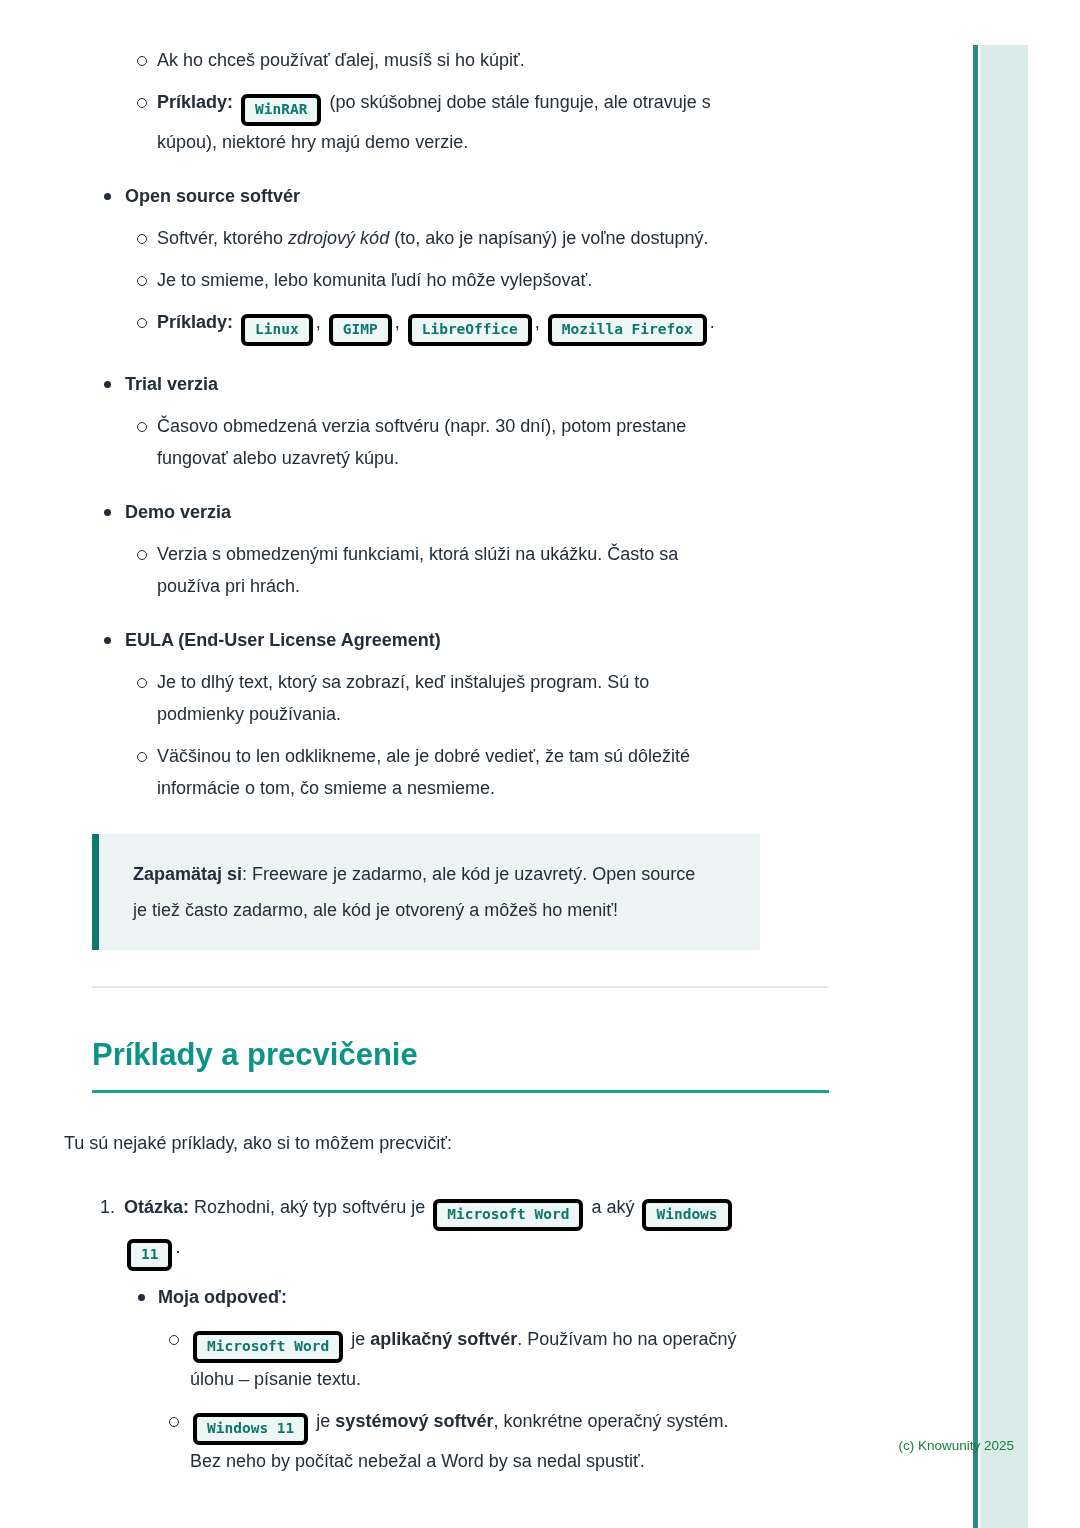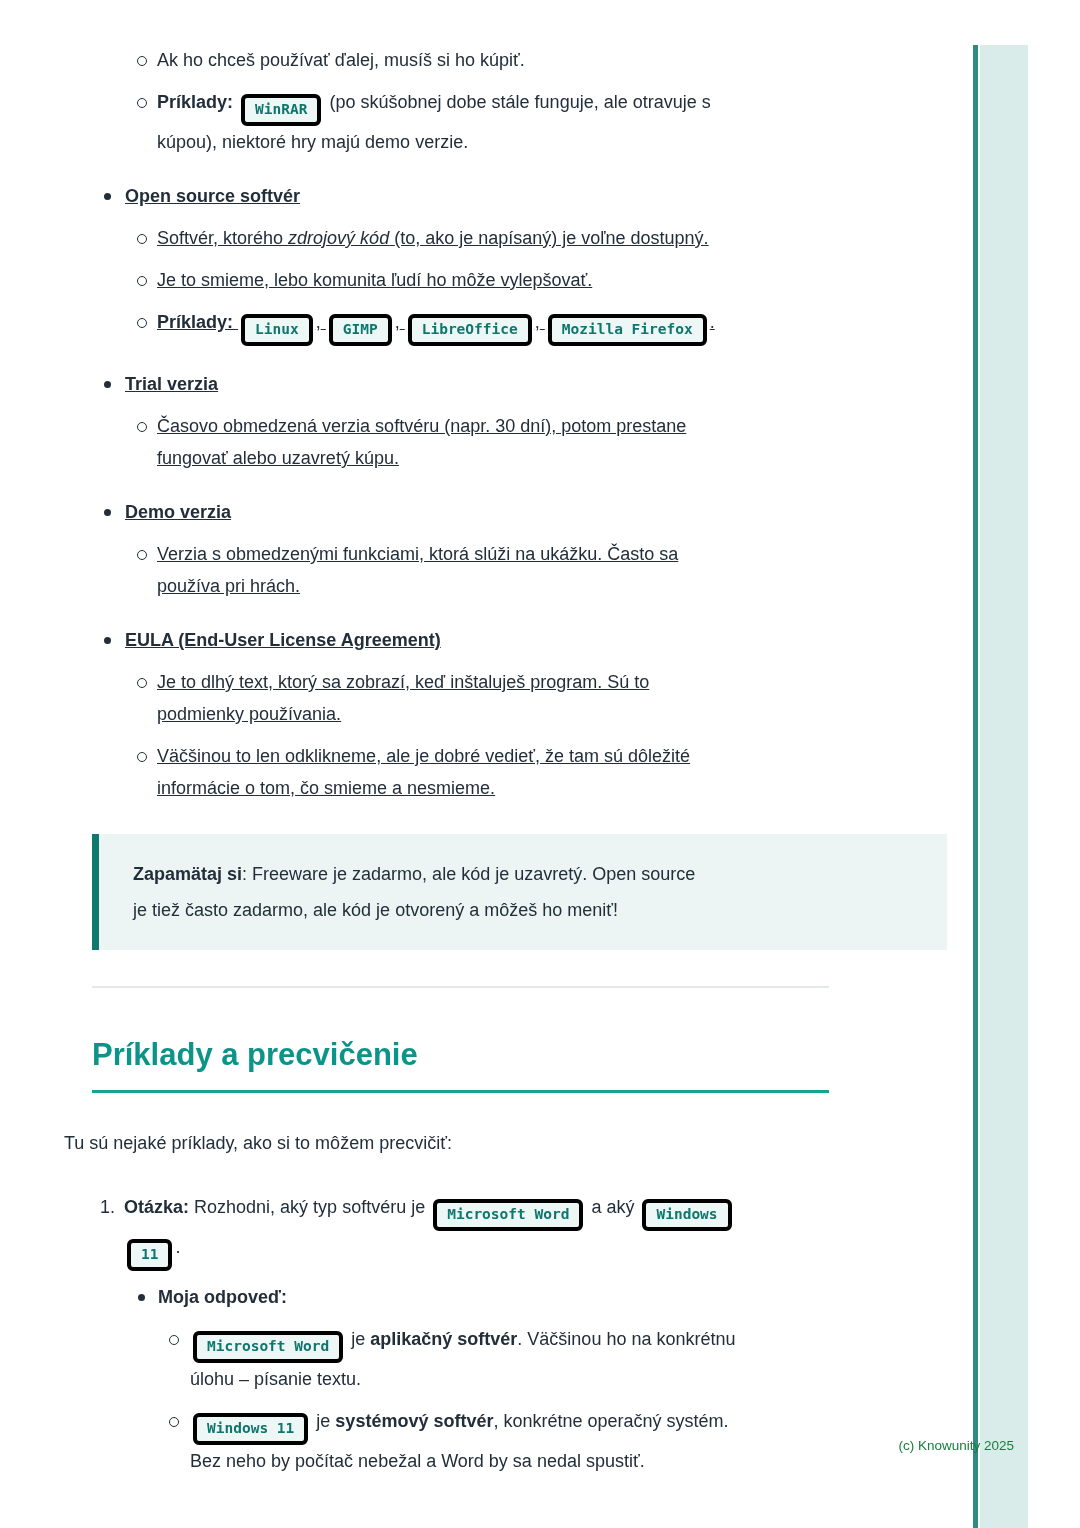--- a/index.html
+++ b/index.html
@@ -28,38 +28,38 @@
     font-family:"DejaVu Sans Mono", monospace;
     font-size:14.5px; font-weight:bold;
     color:#0f766e; background:#edf7f5;
     border:4px solid #000000; border-radius:6px;
     padding:2px 10px 3px; line-height:19px;
     vertical-align:-6px; margin:0 3px; white-space:nowrap;
   }
 
   .li { display:flex; align-items:flex-start; }
   .li.sub { margin-top:10px; }
-  .li.top { margin-top:22px;text-decoration:underline; }
+  .li.top { margin-top:22px; }
   .body { flex:1 1 auto; min-width:0; }
   .title { font-weight:bold; line-height:32px; }
 
   .marker { flex:0 0 auto; position:relative; height:32px; }
   .marker.dot { width:21px; margin-left:40px; }
   .marker.dot::before { content:""; position:absolute; left:0; top:13px; width:7px; height:7px; border-radius:50%; background:#222e3a; }
   .marker.circ { width:21px; }
   .marker.circ::before { content:""; position:absolute; left:1px; top:12px; width:8px; height:8px; border-radius:50%; border:1.5px solid #222e3a; background:transparent; }
 
   .orphan { margin-left:61px; }
   .orphan .li.sub { margin-left:11px; }
   .orphan .li.sub:first-child { margin-top:0; }
   .sublist { margin-top:4px; }
   .sublist .li.sub { margin-left:11px; }
 
   .callout {
-    margin:30px 0 0 28px; width:855px;
+    margin:30px 0 0 28px; width:668px;
     background:#edf5f4; border-left:7px solid #0e7a6f;
     padding:22px 34px;
   }
   .callout .line { line-height:36px; }
 
   .divider { margin:36px 0 0 28px; width:737px; height:2px; background:#e3e8ec; }
 
   .h2 { margin:48px 0 0 28px; font-size:31px; font-weight:bold; color:#0d9488; line-height:38px; }
   .h2-underline { margin:16px 0 0 28px; width:737px; height:3px; background:#16a394; }
 
@@ -217,21 +217,21 @@
           <div class="body">
             <div class="title">Moja odpoveď:</div>
           </div>
         </div>
 
         <div class="li ans-item">
           <span class="marker circ"></span>
           <div class="body">
             <div class="line"><span class="chip">Microsoft Word</span>
               <span>je</span>
-              <span class="b">aplikačný softvér</span><span>. Väčšinou ho na konkrétnu</span></div>
+              <span class="b">aplikačný softvér</span><span>. Používam ho na operačný</span></div>
             <div class="line">úlohu – písanie textu.</div>
           </div>
         </div>
 
         <div class="li ans-item">
           <span class="marker circ"></span>
           <div class="body">
             <div class="line"><span class="chip">Windows 11</span>
               <span>je</span>
               <span class="b">systémový softvér</span><span>, konkrétne operačný systém.</span></div>

